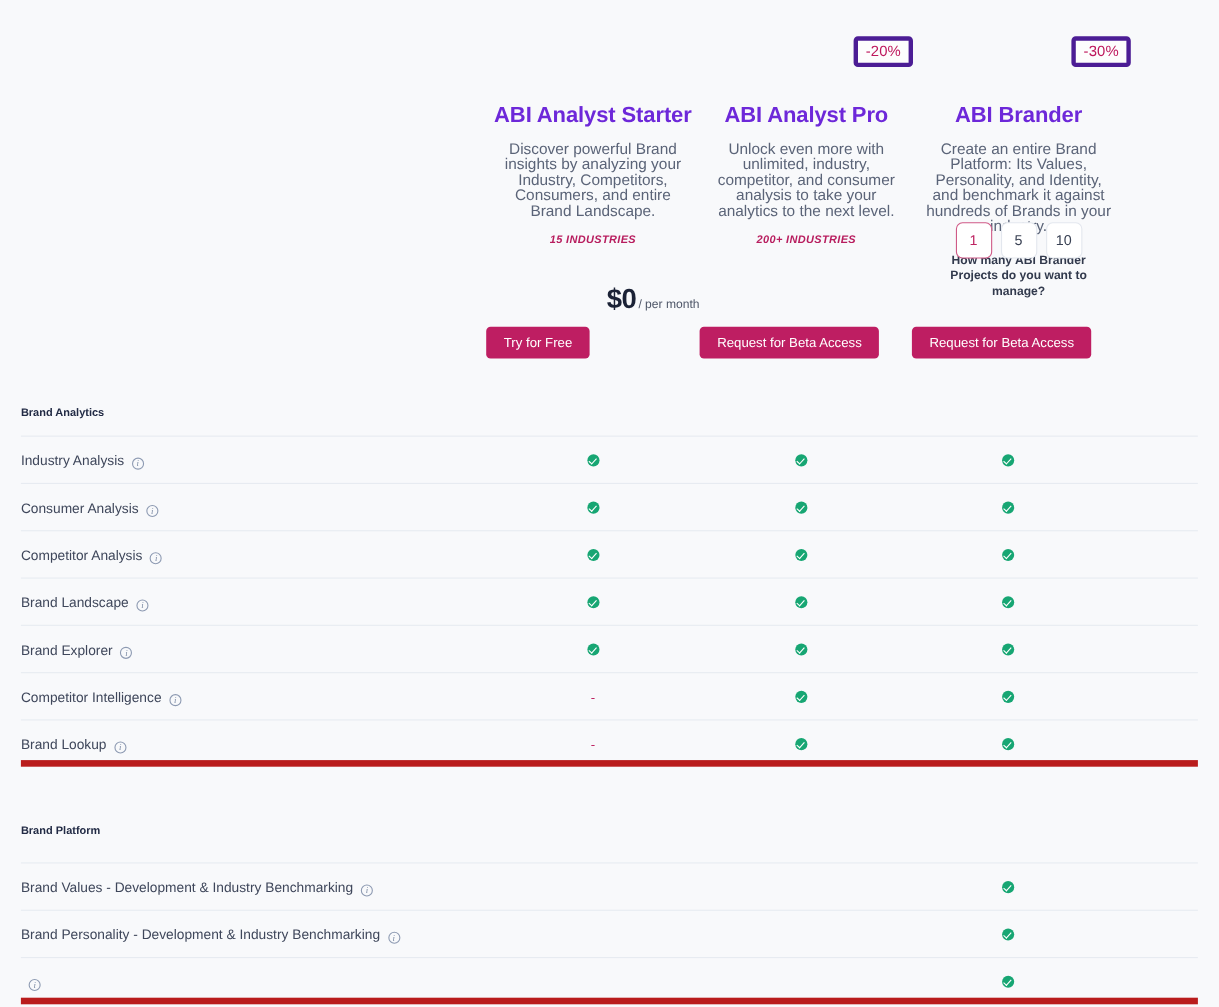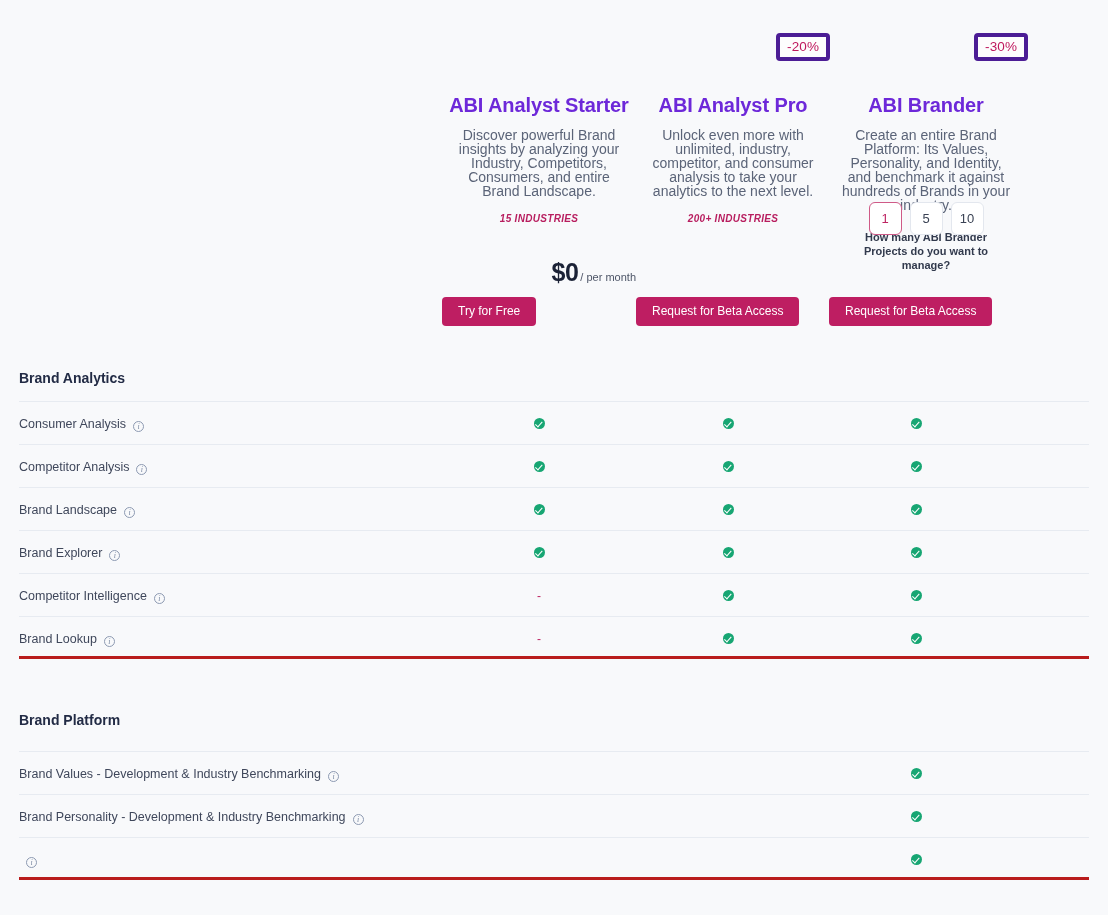--- a/index.html
+++ b/index.html
@@ -165,34 +165,34 @@
     line-height: 29px;
     cursor: pointer;
     white-space: nowrap;
   }
 
   
   .section {
     width: 1108px;
   }
   .section-title {
-    font-size: 14px;
+    font-size: 10px;
     font-weight: bold;
     color: #222b45;
     padding-left: 19px;
   }
 
   .feat-row {
     position: relative;
     width: 1070px;
     margin-left: 19px;
     border-top: 1px solid #e7ebf1;
     height: 43px;
   }
-  .feat-row.last { border-bottom: 3px solid #b91c1c; text-align: center; }
+  .feat-row.last { border-bottom: 6px solid #b91c1c; text-align: center; }
 
   .feat-label {
     position: absolute;
     left: 0;
     top: 0;
     height: 43px;
     display: flex;
     align-items: center;
     font-size: 12.5px;
     color: #3f475b;
@@ -313,20 +313,35 @@
       <div class="cta-row">
         <button class="cta-btn">Request for Beta Access</button>
       </div>
     </div>
   </div>
 
   <div class="section">
     <div class="section-title">Brand Analytics</div>
     <div class="spacer-top"></div>
 
+    <div class="feat-row">
+      <div class="feat-label">
+        <span>Industry Analysis</span>
+        <span class="info-icon"></span>
+      </div>
+      <div class="cell col1">
+          <span class="check"></span>
+        </div>
+      <div class="cell col2">
+          <span class="check"></span>
+        </div>
+      <div class="cell col3">
+          <span class="check"></span>
+        </div>
+    </div>
 
     <div class="feat-row">
       <div class="feat-label">
         <span>Consumer Analysis</span>
         <span class="info-icon"></span>
       </div>
       <div class="cell col1">
           <span class="check"></span>
         </div>
       <div class="cell col2">

